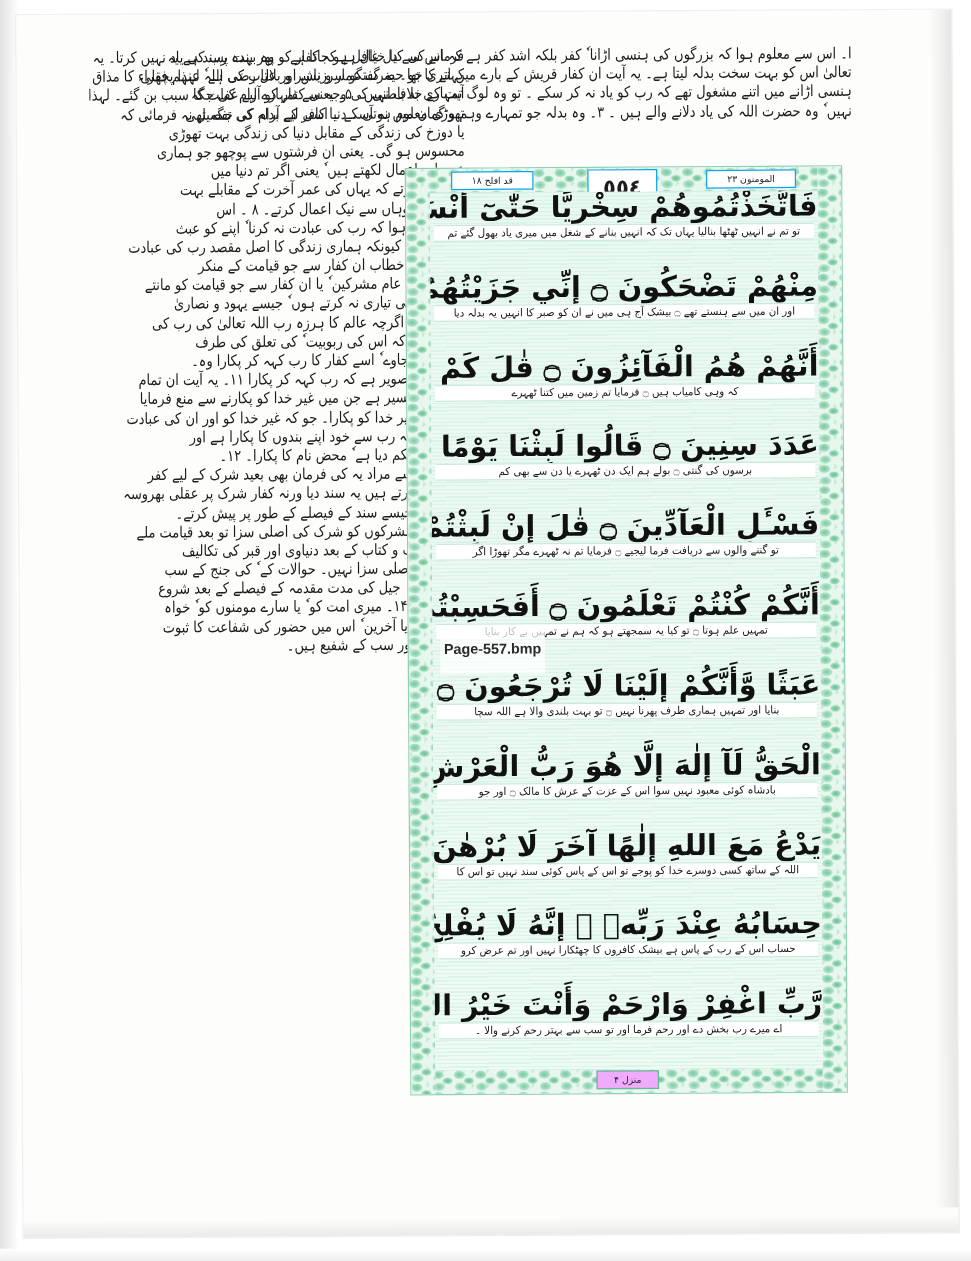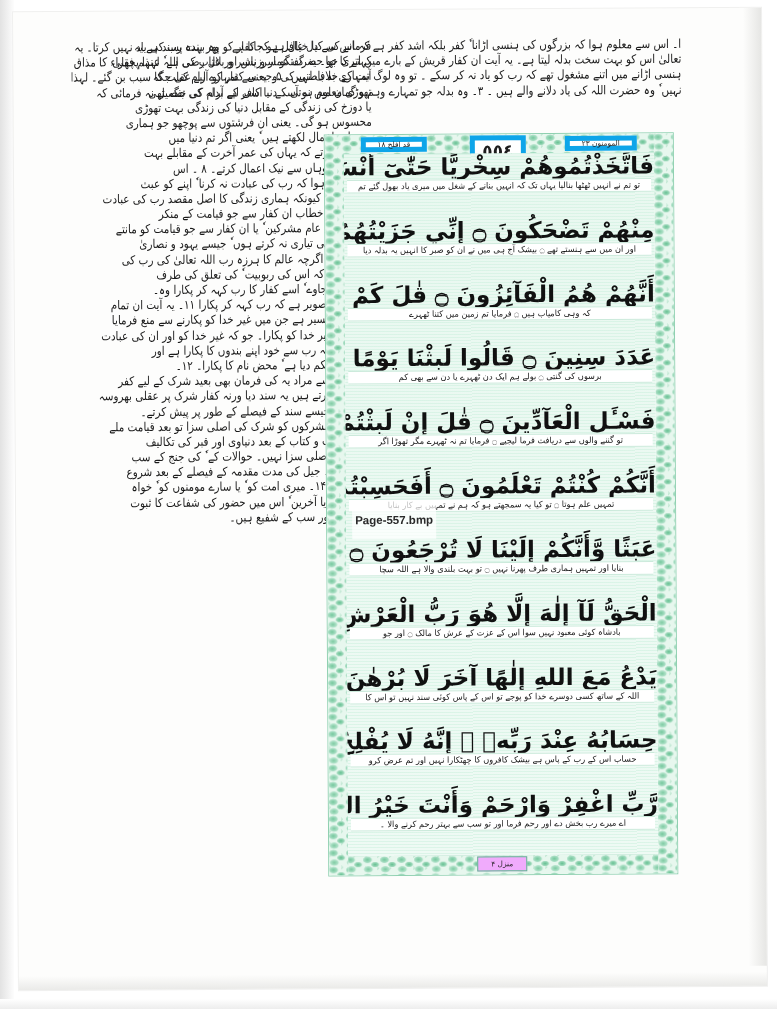--- a/index.html
+++ b/index.html
@@ -132,21 +132,21 @@
     position: absolute;
     background: #7fc9a6;
   }
 
   
   .hdr-box {
     position: absolute;
     top: 2px;
     height: 15px;
     background: #ffffff;
-    border: 5px solid #0ea5e9;
+    border: 1px solid #0ea5e9;
     display: flex;
     align-items: center;
     justify-content: center;
     font-size: 7.4px;
     color: #1d1d1d;
     direction: rtl;
     white-space: nowrap;
     padding: 0 3px;
     box-sizing: border-box;
   }

